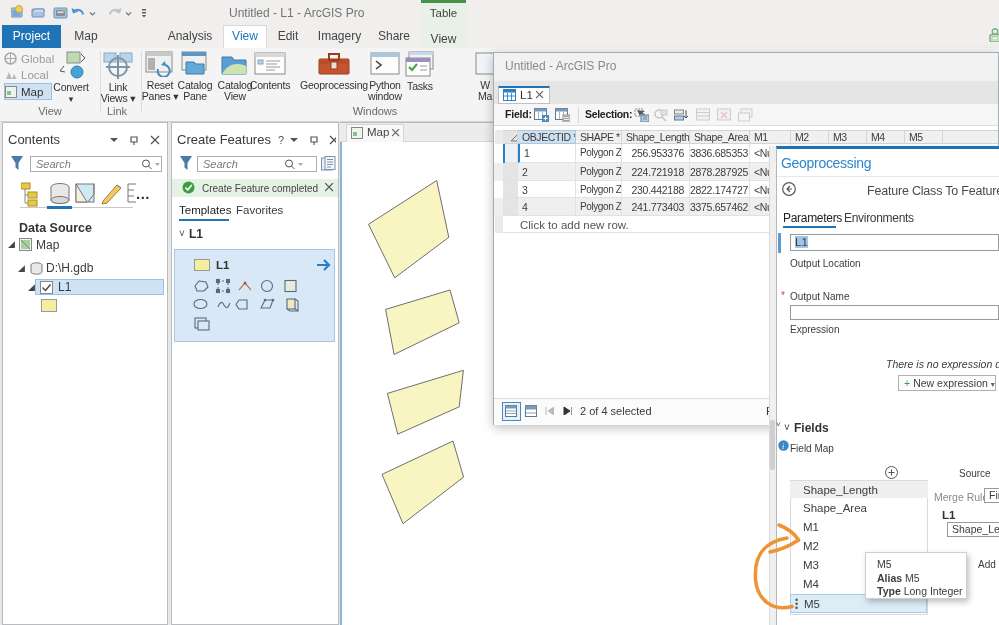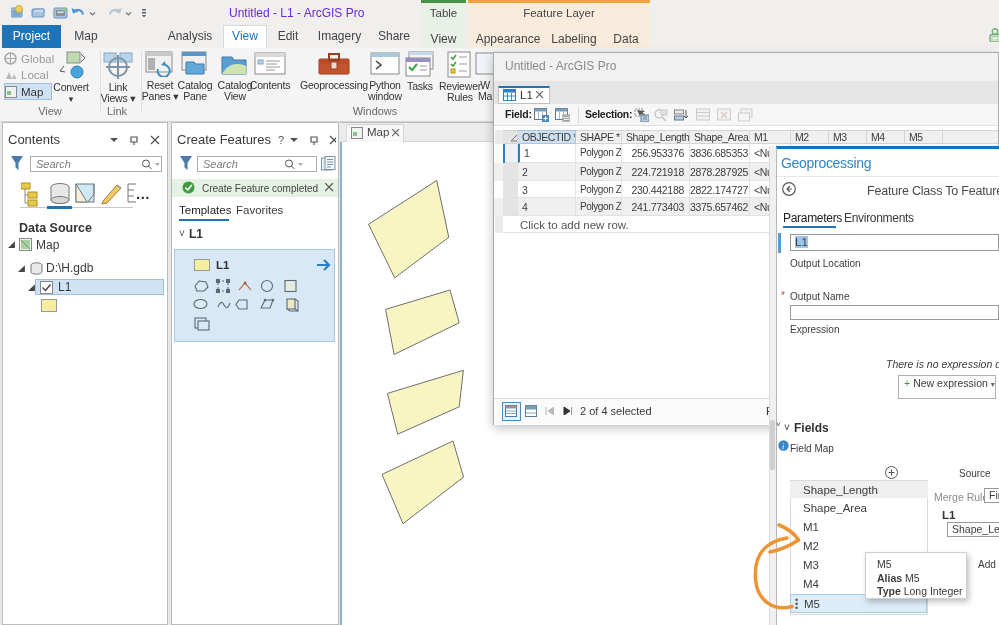--- a/index.html
+++ b/index.html
@@ -2,21 +2,21 @@
 <html><head>
 <meta charset="utf-8">
 <style>
 * { margin:0; padding:0; box-sizing:border-box; }
 html,body { width:999px; height:625px; overflow:hidden; font-family:"Liberation Sans",sans-serif; background:#fff; }
 #stage { position:relative; width:999px; height:625px; overflow:hidden; background:#e8e8e8; }
 .abs { position:absolute; }
 
 
 #titlebar { left:0; top:0; width:999px; height:25px; background:#f0efee; }
-#titletext { left:229px; top:6px; font-size:12px; color:#6d28d9; }
+#titletext { left:229px; top:6px; font-size:12px; color:#737373; }
 
 #tabrow { left:0; top:25px; width:999px; height:23px; background:#f0efee; }
 .mtab { position:absolute; top:25px; height:23px; line-height:23px; font-size:12px; color:#454545; text-align:center; }
 .mtab.sel-blue { background:#1f73b7; color:#fff; }
 .mtab.sel-view { background:#fff; color:#1f73b7; border:1px solid #d9d9d9; border-bottom:none; line-height:21px; }
 
 .ctx { position:absolute; top:0; height:48px; }
 #ctx-table { left:421px; width:45px; background:#e8f0e8; border-top:3px solid #48924c; }
 #ctx-fl { left:468px; width:182px; background:#faecdc; border-top:3px solid #efa23d; }
 .ctxlabel { position:absolute; top:4px; width:100%; text-align:center; font-size:11.5px; color:#444; }
@@ -100,26 +100,20 @@
 
   <svg class="abs" style="left:989px; top:28px;" width="12" height="14">
       <circle cx="6" cy="3.5" r="2.8" fill="#e4f2e4" stroke="#7aac7a" stroke-width="1.4"></circle>
       <rect x="1" y="6.5" width="10" height="7.5" rx="2" fill="#e4f2e4" stroke="#7aac7a" stroke-width="1.4"></rect>
       <rect x="3" y="8.5" width="6" height="3.5" fill="none" stroke="#a8cca8"></rect>
     </svg>
   <div class="ctx" id="ctx-table">
     <div class="ctxlabel">Table</div>
     <div class="ctxtab" style="left:0; width:45px;">View</div>
   </div>
-  <div class="ctx" id="ctx-fl">
-    <div class="ctxlabel">Feature Layer</div>
-    <div class="ctxtab" style="left:5px; width:70px;">Appearance</div>
-    <div class="ctxtab" style="left:78px; width:56px;">Labeling</div>
-    <div class="ctxtab" style="left:138px; width:40px;">Data</div>
-  </div>
 
   <div class="abs" id="ribbon"></div>
   <div id="ribbon-content">
 
     <div class="smallbtn" style="top:3px;"><span class="si"><svg width="13" height="13">
             <circle cx="6.5" cy="6.5" r="5.5" fill="none" stroke="#a8a8a8" stroke-width="1.5"></circle>
             <path d="M1 6.5h11M6.5 1v11" stroke="#a8a8a8"></path>
           </svg></span>Global</div>
     <div class="smallbtn" style="top:19px;"><span class="si"><svg width="13" height="13">
             <path d="M2 11 5 4 8 11zM8 11 10 6 12.5 11z" fill="#b8b8b8"></path>
@@ -207,29 +201,20 @@
     <div class="rbtn" style="left:402px; width:36px;">
       <span class="ric"><svg width="30" height="27">
             <rect x="4" y="1" width="24" height="17" fill="#f4f4f4" stroke="#8a8a8a"></rect>
             <rect x="4" y="1" width="24" height="3" fill="#c8d8e8"></rect>
             <rect x="1" y="7" width="24" height="18" fill="#fdfdfd" stroke="#8a8a8a"></rect>
             <rect x="1" y="7" width="24" height="4" fill="#9b8ec4"></rect>
             <path d="M4 16l3 3 5-6" stroke="#3fa43f" stroke-width="2" fill="none"></path>
             <path d="M15 15h7 M15 19h7" stroke="#9a9a9a"></path>
           </svg></span>
       Tasks
-    </div>
-    <div class="rbtn" style="left:434px; width:52px;">
-      <span class="ric"><svg width="26" height="27">
-            <rect x="1" y="1" width="22" height="25" fill="#fdfdfd" stroke="#8a8a8a"></rect>
-            <path d="M4 6l2 2 3-4 M4 13l2 2 3-4" stroke="#3fa43f" stroke-width="1.6" fill="none"></path>
-            <rect x="4" y="18" width="4" height="4" fill="#e8c838" stroke="#b89818"></rect>
-            <path d="M12 6h8 M12 13h8 M12 20h8" stroke="#9a9a9a"></path>
-          </svg></span>
-      Reviewer<br>Rules
     </div>
     <div class="rbtn" style="left:474px; width:22px;">
       <span class="ric"><svg width="24" height="26">
             <rect x="2" y="2" width="20" height="21" fill="#f0f4f8" stroke="#8a8a8a"></rect>
           </svg></span>
       W<br>Ma
     </div>
     <div class="grouplabel" style="left:300px; width:150px;">Windows</div>
     </div>
 
@@ -561,21 +546,21 @@
     <div class="abs" style="left:67px; top:62px; font-size:12px; color:#3a3a3a; letter-spacing:-0.3px;">Environments</div>
     <div class="abs" style="left:6px; top:77px; width:53px; height:2px; background:#1f73b7;"></div>
     <div class="abs" style="left:1px; top:84px; width:3px; height:20px; background:#5a9bd4;"></div>
     <div class="gpbox" style="left:13px; top:85px; width:209px; height:17px; line-height:15px;"><span style="background:#9fc6e8;">L1</span></div>
     <div class="gplabel" style="left:13px; top:109px;">Output Location</div>
     <div class="gplabel" style="left:4px; top:141px; color:#c04838;">*</div>
     <div class="gplabel" style="left:13px; top:142px;">Output Name</div>
     <div class="gpbox" style="left:13px; top:156px; width:209px;"></div>
     <div class="gplabel" style="left:13px; top:175px;">Expression</div>
     <div class="gplabel" style="left:109px; top:209px; font-style:italic; font-size:10.5px; white-space:nowrap;">There is no expression define</div>
-    <div class="abs" style="left:121px; top:226px; width:98px; height:24px; background:#fdfdfd; border:1px solid #b0b0b0; font-size:10.5px; color:#3c3c3c; line-height:14px; white-space:nowrap;"><span style="color:#3f9c3f; padding:0 3px 0 5px;">+</span>New expression <span style="font-size:8px; color:#666;">▾</span></div>
+    <div class="abs" style="left:121px; top:226px; width:98px; height:16px; background:#fdfdfd; border:1px solid #b0b0b0; font-size:10.5px; color:#3c3c3c; line-height:14px; white-space:nowrap;"><span style="color:#3f9c3f; padding:0 3px 0 5px;">+</span>New expression <span style="font-size:8px; color:#666;">▾</span></div>
     <div class="abs" style="left:7px; top:273px; font-size:10px; color:#333;">˅</div>
     <div class="abs" style="left:17px; top:272px; font-size:12px; font-weight:bold; color:#333;">Fields</div>
     <svg class="abs" style="left:1px; top:291px;" width="11" height="11">
         <circle cx="5.5" cy="5.5" r="5.2" fill="#3a87c8"></circle>
         <text x="4" y="8.5" font-size="8" fill="#fff" font-style="italic" font-family="Liberation Serif">i</text>
       </svg>
     <div class="gplabel" style="left:13px; top:294px;">Field Map</div>
     <div class="gplabel" style="left:44px; top:337px; font-size:10px;">Output Fields</div>
     <svg class="abs" style="left:108px; top:317px;" width="13" height="13">
         <circle cx="6.5" cy="6.5" r="6" fill="none" stroke="#555"></circle>

